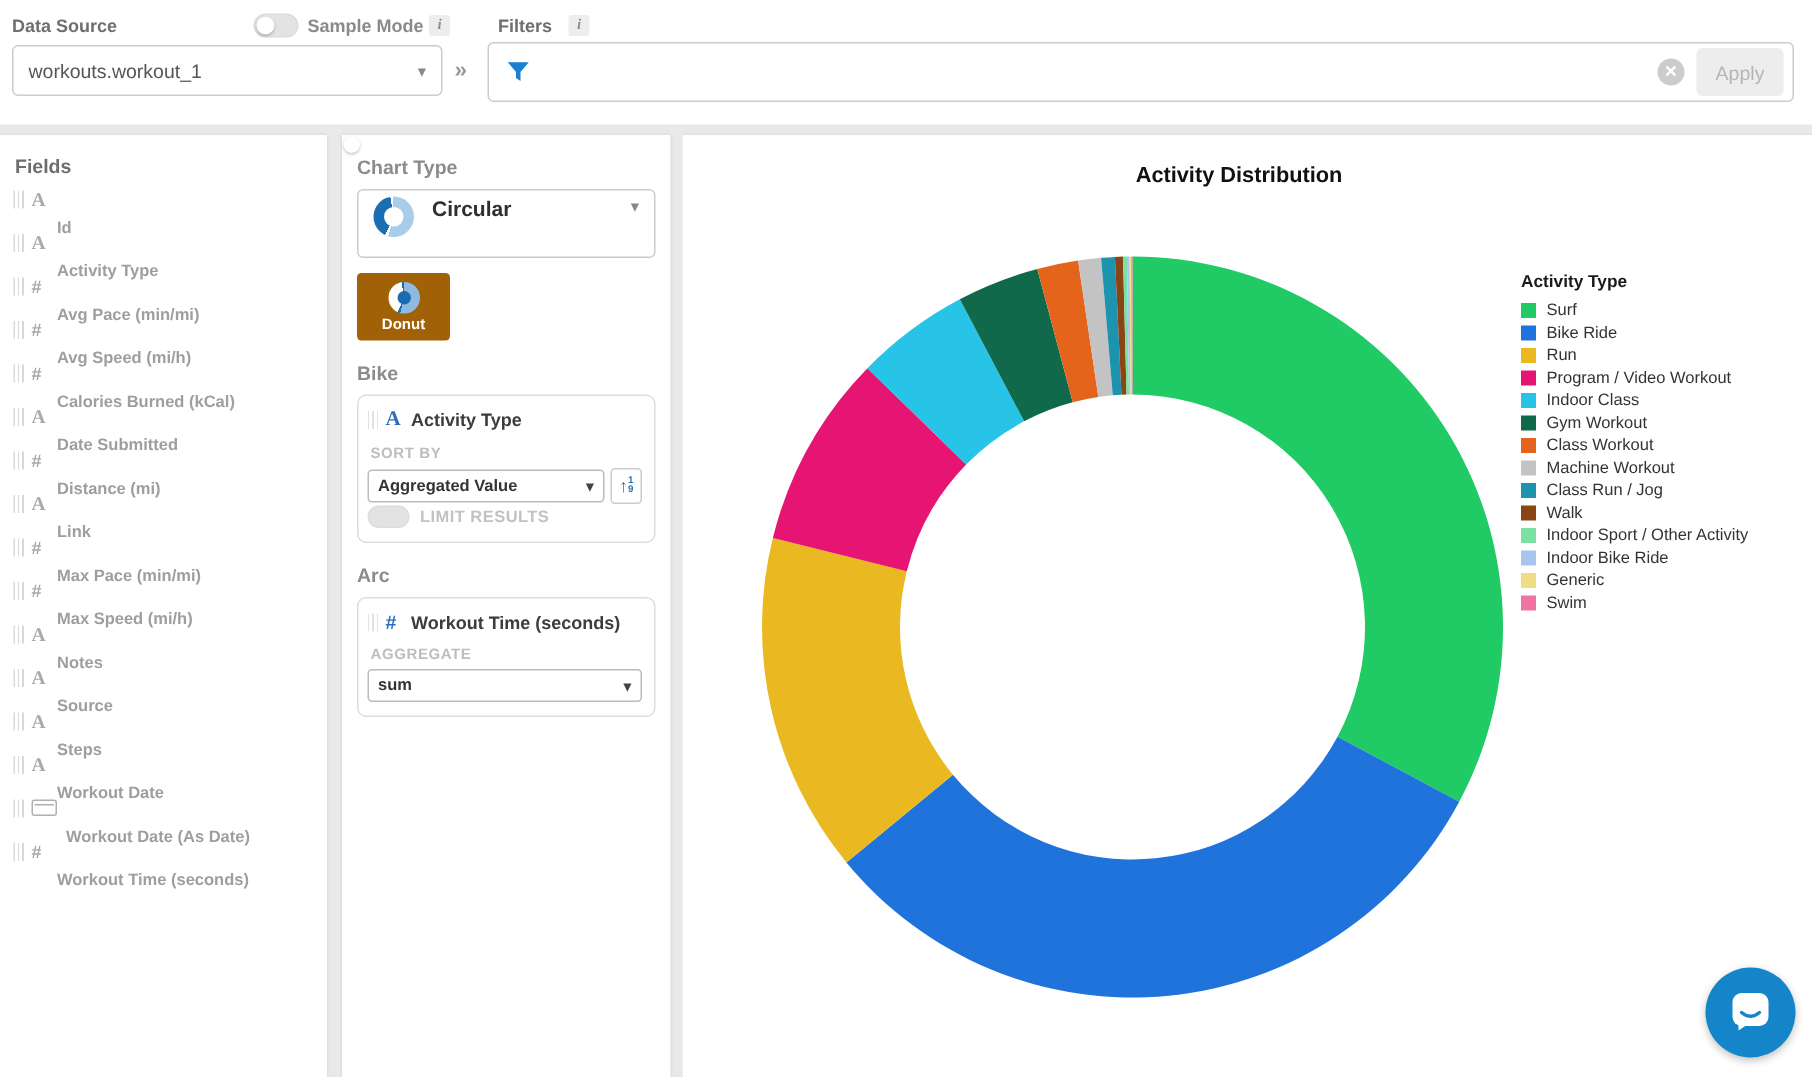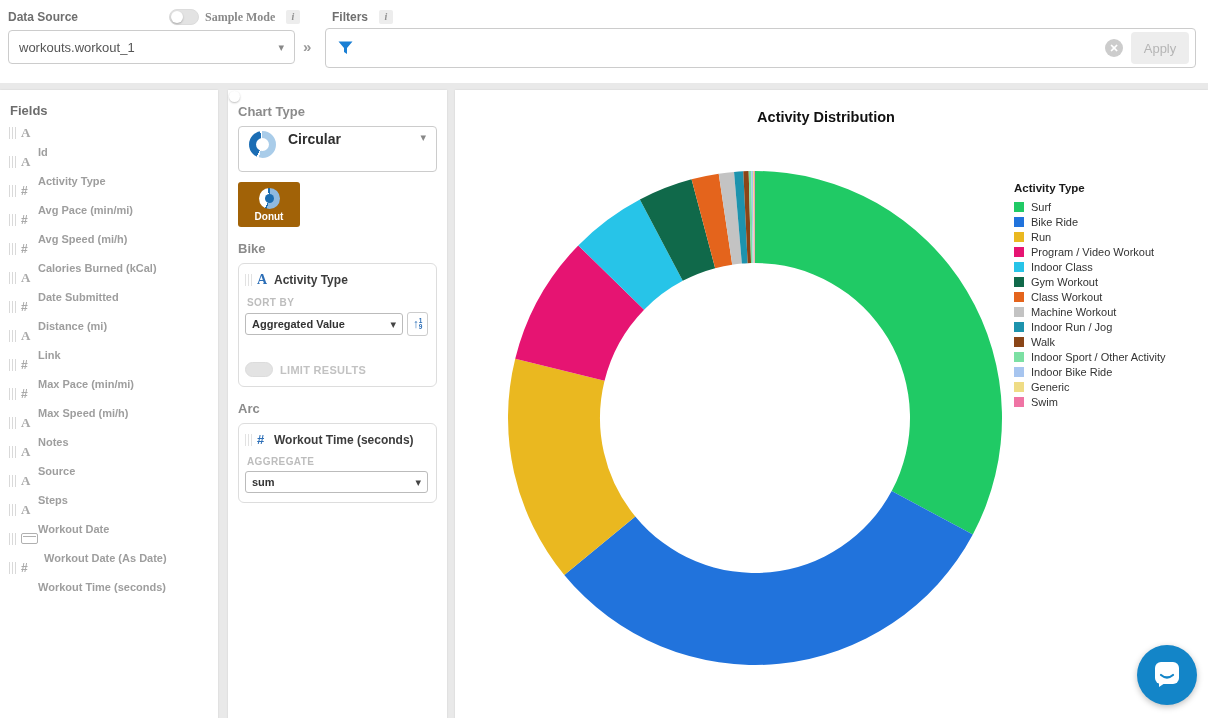--- a/index.html
+++ b/index.html
@@ -7,21 +7,21 @@
   body {
     font-family:"Liberation Sans", sans-serif;
     background:#e9e9e9;
     position:relative;
     overflow:hidden;
   }
   
   .topbar { position:absolute; left:0; top:0; width:1208px; height:83px; background:#fff; }
   .tb-label { position:absolute; font-size:12px; font-weight:bold; color:#6f6f6f; }
   .lbl-datasource { left:8px; top:10px; }
-  .lbl-samplemode { left:205px; top:10px; color:#8a8a8a;font-family:Liberation Serif, serif; }
+  .lbl-samplemode { left:205px; top:10px; color:#8a8a8a; }
   .lbl-filters { left:332px; top:10px; }
   .toggle {
     position:absolute; width:30px; height:16px; border-radius:9px;
     background:#e3e3e3; border:1px solid #dcdcdc; cursor:pointer;
   }
   .toggle .knob {
     position:absolute; left:1px; top:1px; width:12px; height:12px;
     background:#fff; border-radius:50%; box-shadow:0 1px 2px rgba(0,0,0,.25);
   }
   .toggle-sample { left:169px; top:9px; }
@@ -117,21 +117,21 @@
     display:flex; align-items:center; padding:1px 6px; cursor:pointer;
   }
   .mini-select .val { font-size:11px; font-weight:bold; color:#333; }
   .mini-select .caret { color:#444; }
   .sort-btn {
     width:21px; height:24px; margin-left:4px; border:1px solid #ccc; border-radius:3px; background:#fff;
     display:flex; align-items:center; justify-content:center; cursor:pointer;
   }
   .sort-btn .arrow { color:#2d6fb7; font-size:12px; font-weight:bold; }
   .sort-btn .digits { display:flex; flex-direction:column; font-size:6.5px; font-weight:bold; color:#2d6fb7; line-height:6px; }
-  .limit-row { display:flex; align-items:center; margin-top:26px; }
+  .limit-row { display:flex; align-items:center; margin-top:1px; }
   .toggle.small { position:static; width:28px; height:15px; flex:0 0 28px; }
   .toggle.small .knob { width:11px; height:11px; }
   .limit-label { font-size:11px; font-weight:bold; color:#c2c2c2; margin-left:7px; letter-spacing:.3px; }
   
   .chart-title {
     position:absolute; left:371px; top:19px; transform:translateX(-50%);
     font-size:14.5px; font-weight:bold; color:#111; white-space:nowrap;
   }
   .donut-svg { position:absolute; left:0; top:0; }
   .legend { position:absolute; left:559px; top:92px; }
@@ -366,21 +366,21 @@
         <div class="legend-item">
           <span class="legend-chip" style="background: rgb(228, 100, 28);"></span>
           <span class="legend-label">Class Workout</span>
         </div>
         <div class="legend-item">
           <span class="legend-chip" style="background: rgb(195, 195, 195);"></span>
           <span class="legend-label">Machine Workout</span>
         </div>
         <div class="legend-item">
           <span class="legend-chip" style="background: rgb(29, 147, 173);"></span>
-          <span class="legend-label">Indoor Run / Jog</span>
+          <span class="legend-label">Class Run / Jog</span>
         </div>
         <div class="legend-item">
           <span class="legend-chip" style="background: rgb(138, 69, 23);"></span>
           <span class="legend-label">Walk</span>
         </div>
         <div class="legend-item">
           <span class="legend-chip" style="background: rgb(124, 224, 163);"></span>
           <span class="legend-label">Indoor Sport / Other Activity</span>
         </div>
         <div class="legend-item">

